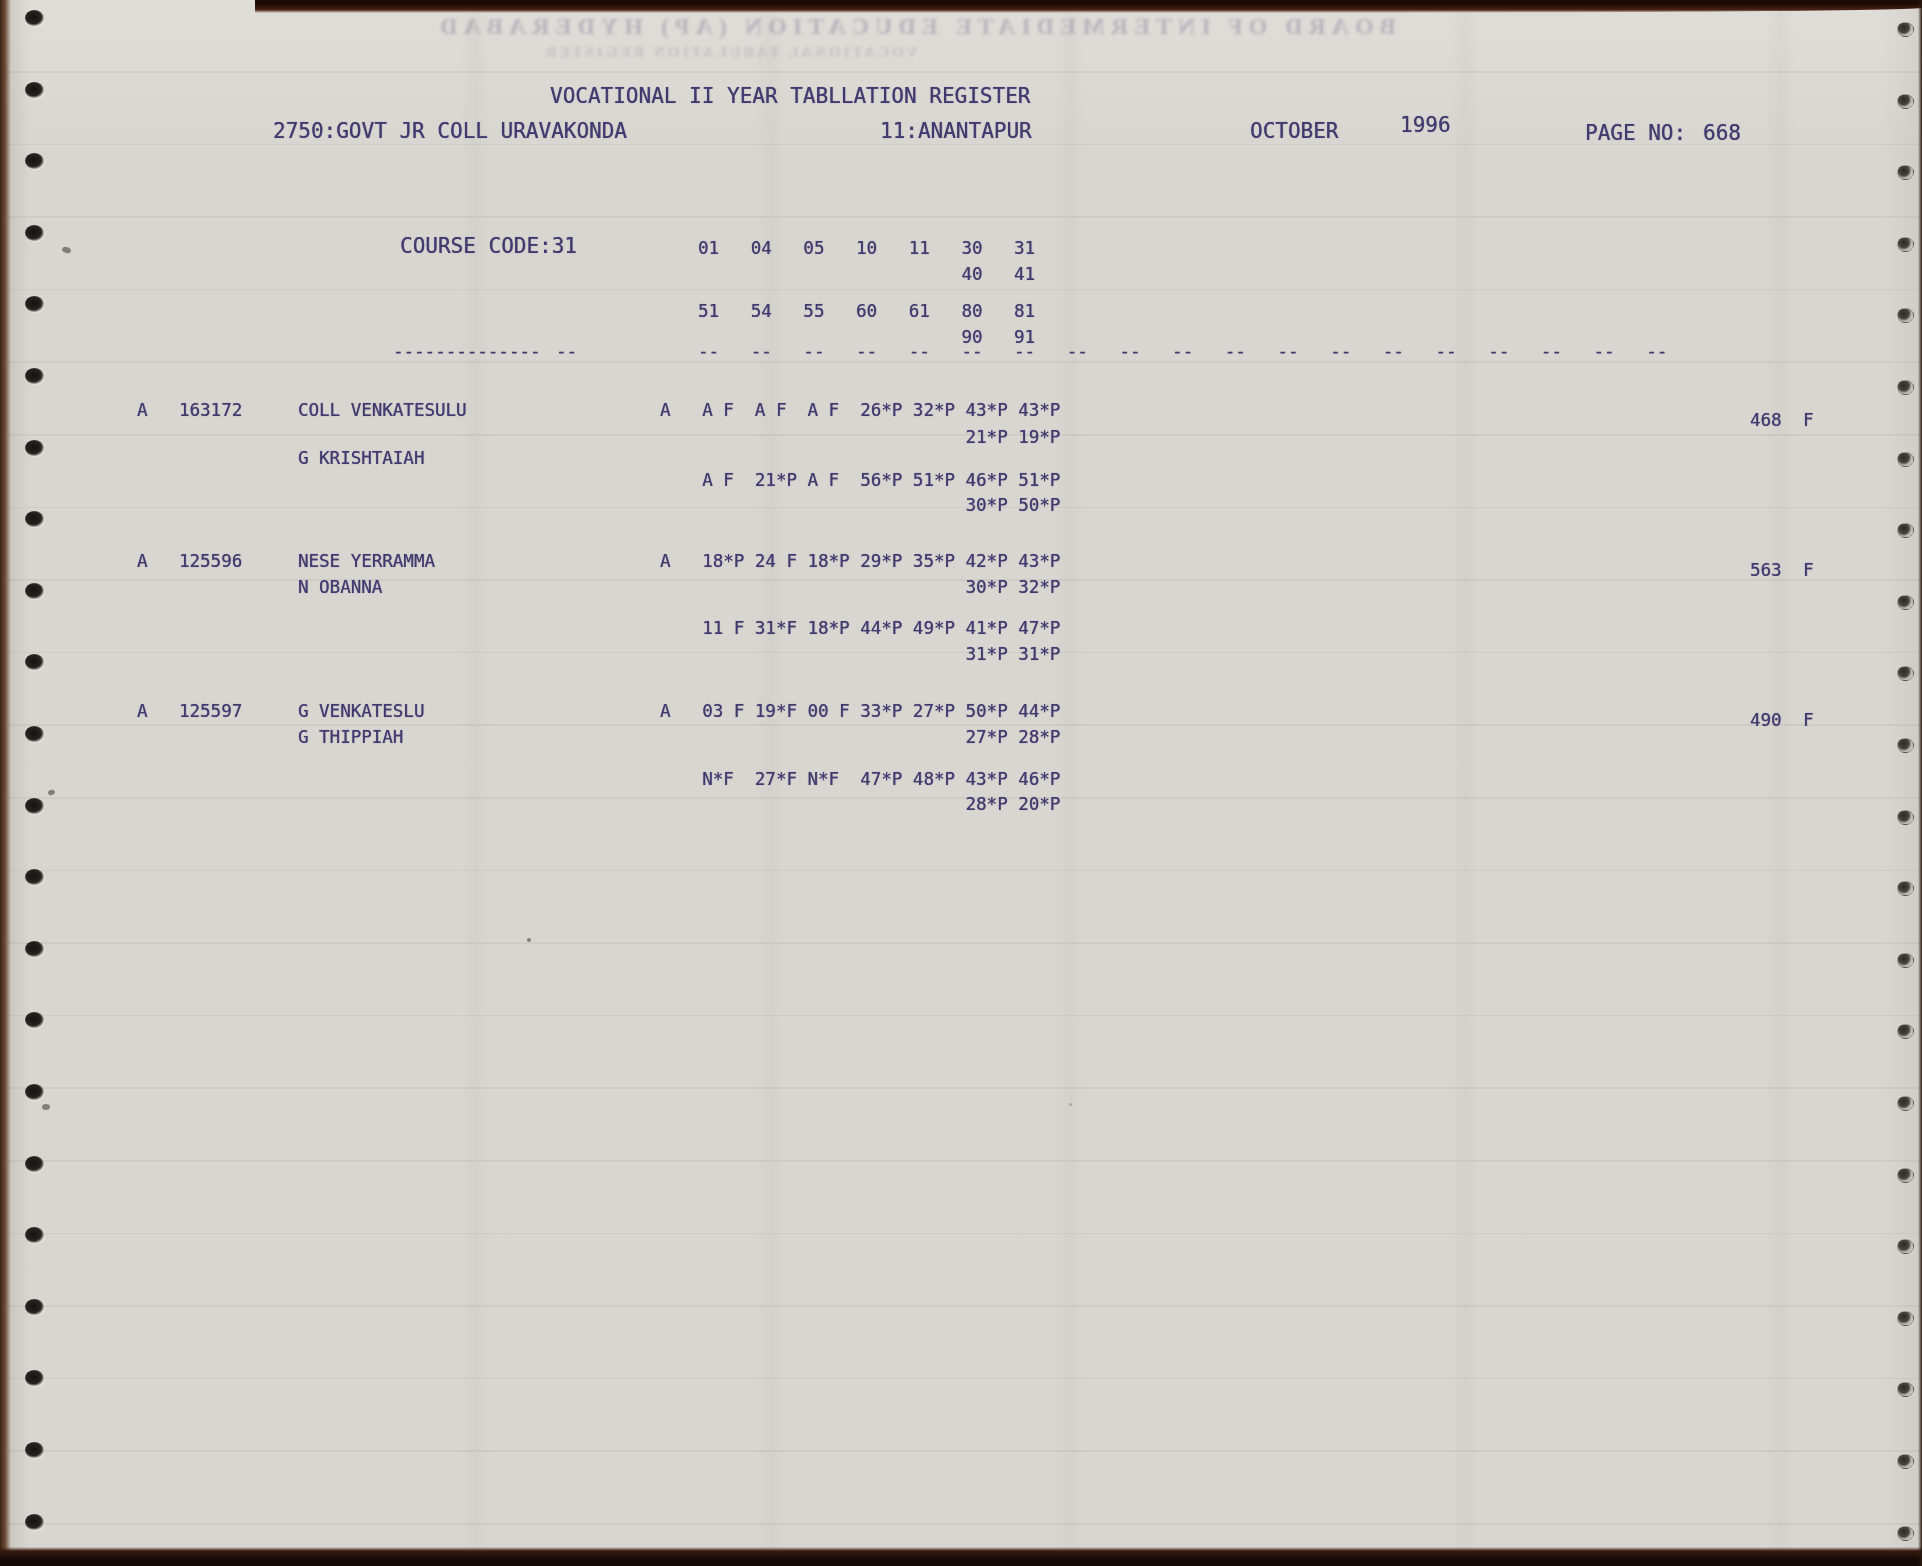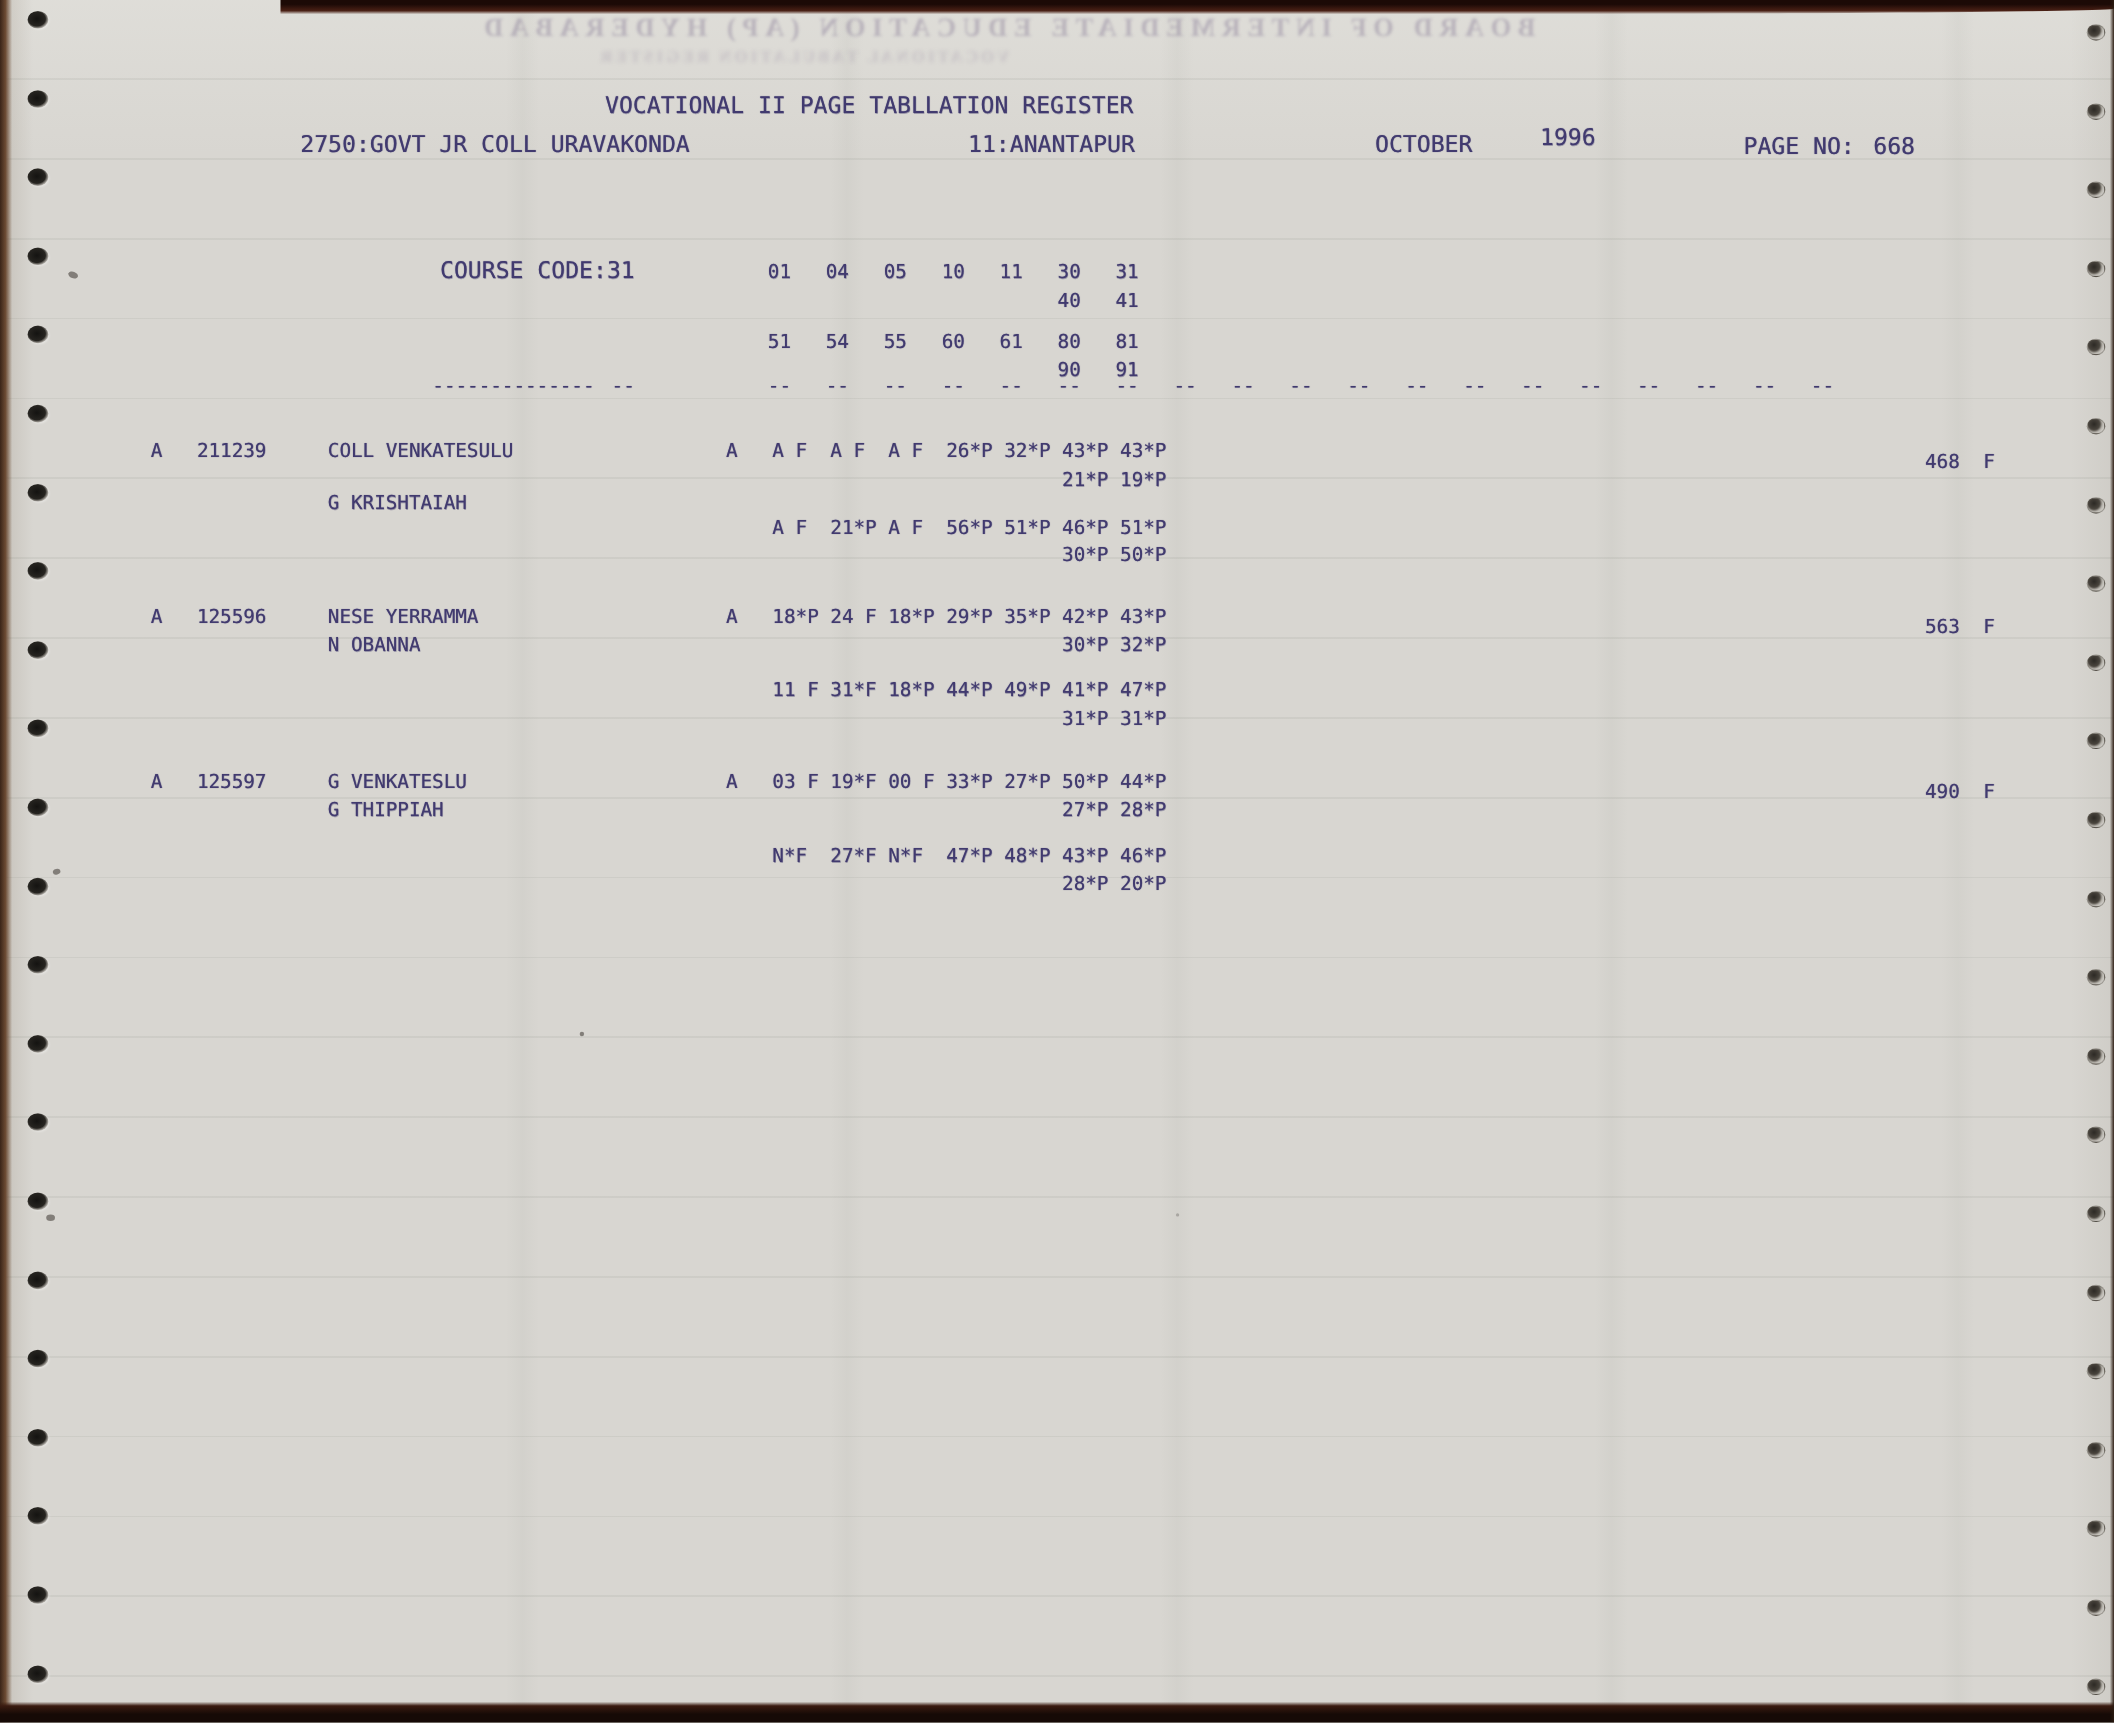--- a/index.html
+++ b/index.html
@@ -51,40 +51,40 @@
 
   <div class="streak" style="left:460px"></div>
   <div class="streak" style="left:755px"></div>
   <div class="streak" style="left:1055px"></div>
   <div class="streak" style="left:1450px"></div>
   <div class="streak" style="left:1765px"></div>
 
   <div class="ghost" style="left:330px;top:13px;width:1170px;font-size:24px">BOARD OF INTERMEDIATE EDUCATION (AP) HYDERABAD</div>
   <div class="ghost ghost2" style="left:420px;top:44px;width:620px;font-size:15px">VOCATIONAL TABULATION REGISTER</div>
 
-  <div class="t hd" style="left:550px;top:84px">VOCATIONAL II PAGE TABLLATION REGISTER</div>
+  <div class="t hd" style="left:550px;top:84px">VOCATIONAL II YEAR TABLLATION REGISTER</div>
   <div class="t hd" style="left:273px;top:119px">2750:GOVT JR COLL URAVAKONDA</div>
   <div class="t hd" style="left:880px;top:119px">11:ANANTAPUR</div>
   <div class="t hd" style="left:1250px;top:119px">OCTOBER</div>
   <div class="t hd" style="left:1400px;top:113px">1996</div>
   <div class="t hd" style="left:1585px;top:121px">PAGE NO:</div>
   <div class="t hd" style="left:1703px;top:121px">668</div>
 
   <div class="t hd" style="left:400px;top:234px">COURSE CODE:31</div>
   <div class="t" style="left:698px;top:238px">01   04   05   10   11   30   31</div>
   <div class="t" style="left:698px;top:264px">                         40   41</div>
   <div class="t" style="left:698px;top:301px">51   54   55   60   61   80   81</div>
   <div class="t" style="left:698px;top:327px">                         90   91</div>
   <div class="t" style="left:393px;top:341px">--------------</div>
   <div class="t" style="left:556px;top:341px">--</div>
   <div class="t" style="left:698px;top:341px">--   --   --   --   --   --   --   --   --   --   --   --   --   --   --   --   --   --   --</div>
 
   <div>
     <span class="t" style="left:137px;top:400px">A</span>
-    <span class="t" style="left:179px;top:400px">211239</span>
+    <span class="t" style="left:179px;top:400px">163172</span>
     <span class="t" style="left:298px;top:400px">COLL VENKATESULU</span>
     <span class="t" style="left:298px;top:448px">G KRISHTAIAH</span>
     <span class="t" style="left:660px;top:400px">A   A F  A F  A F  26*P 32*P 43*P 43*P</span>
     <span class="t" style="left:660px;top:427px">                             21*P 19*P</span>
     <span class="t" style="left:660px;top:470px">    A F  21*P A F  56*P 51*P 46*P 51*P</span>
     <span class="t" style="left:660px;top:495px">                             30*P 50*P</span>
     <span class="t" style="left:1750px;top:410px">468</span>
     <span class="t" style="left:1803px;top:410px">F</span>
   </div>
 

